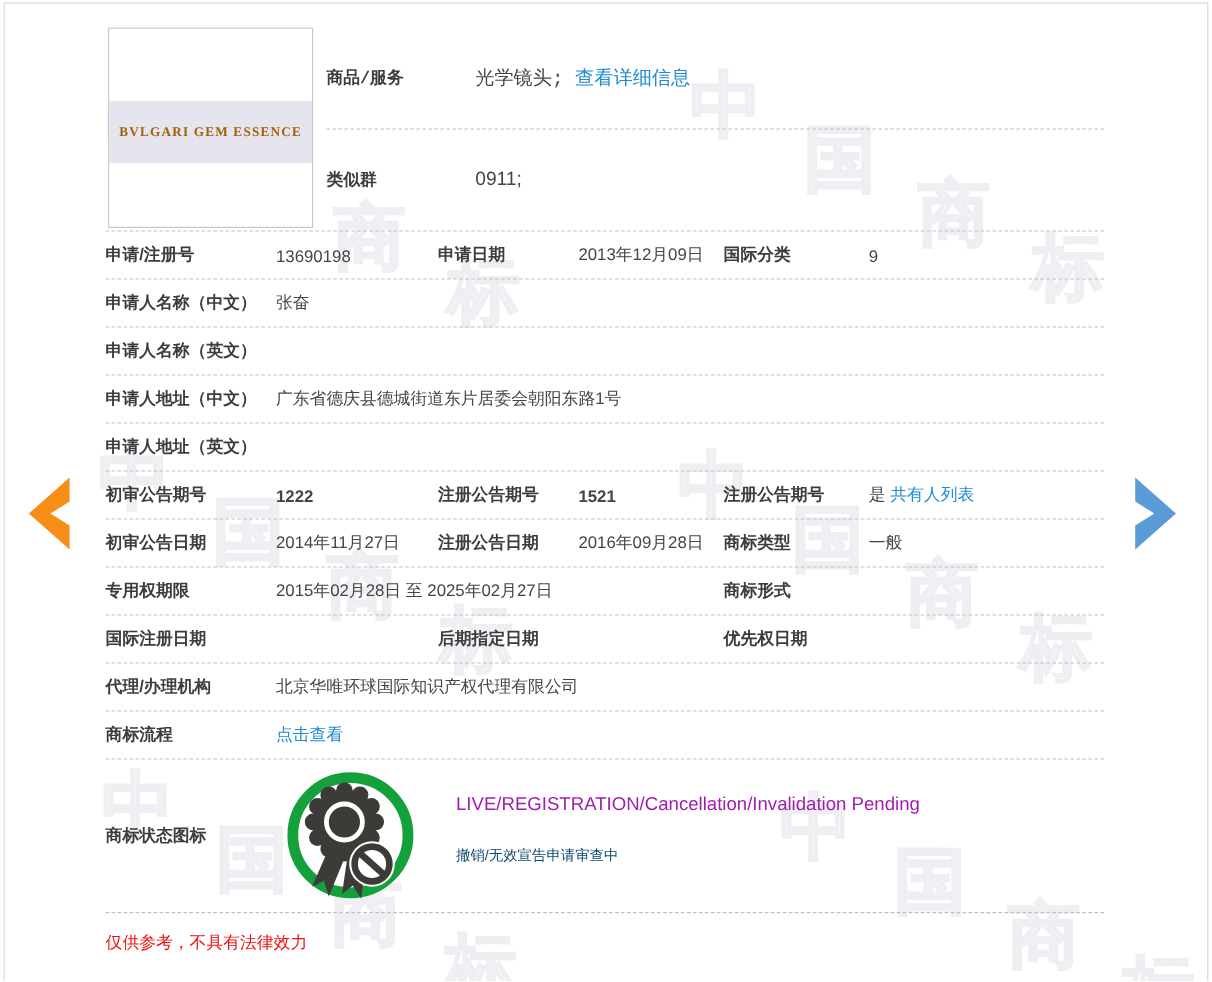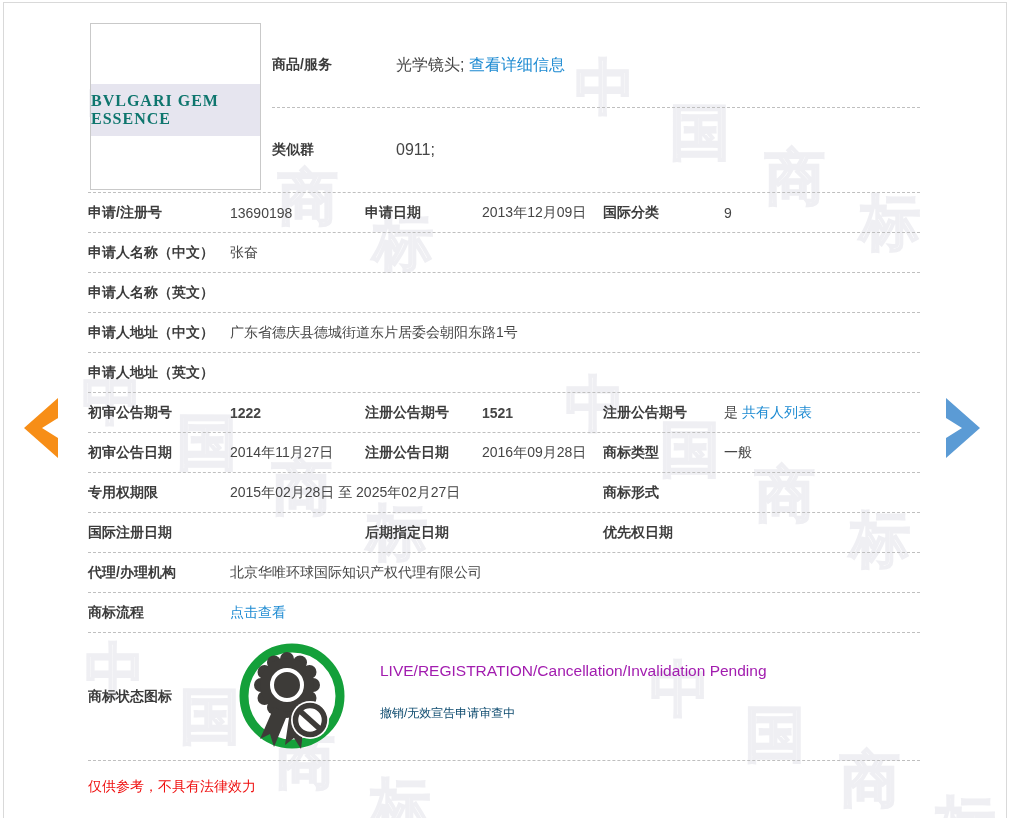--- a/index.html
+++ b/index.html
@@ -22,29 +22,29 @@
 
   
   .nav{position:absolute;width:40px;height:64px;background:none;border:none;cursor:pointer;z-index:3;padding:0;}
   .nav.prev{left:20px;top:396px;}
   .nav.next{left:944px;top:396px;}
 
   
   .mark-image{position:absolute;left:90px;top:23px;width:171px;height:167px;border:1px solid #c9c9c9;background:#fff;z-index:2;}
   .mark-band{position:absolute;left:0;right:0;top:60px;height:52px;background:#e6e5ef;
     display:flex;align-items:center;justify-content:center;
-    font-family:"Liberation Serif","DejaVu Serif",serif;font-size:16px;font-weight:bold;
-    letter-spacing:1px;color:#0f766e;}
+    font-family:"Liberation Serif","DejaVu Serif",serif;font-size:11px;font-weight:bold;
+    letter-spacing:1px;color:#a16207;}
 
   
   .table{position:absolute;left:88px;top:23px;width:832px;z-index:1;}
   .top-section{height:170px;border-bottom:1px dashed var(--dash);}
   .top-right{margin-left:184px;height:100%;}
   .trow{display:flex;align-items:center;}
-  .trow.first{height:85px;border-bottom:1px dashed var(--dash);}
+  .trow.first{height:85px;border-bottom:1px dashed var(--dash);font-family:Liberation Mono, monospace;}
   .trow.second{height:84px;}
   .tlabel{width:124px;font-weight:bold;color:var(--label);font-size:14px;}
 
   .row{height:40px;border-bottom:1px dashed var(--dash);display:flex;align-items:center;font-size:14px;}
   .l1{width:142px;font-weight:bold;color:var(--label);}
   .v1{width:135px;}
   .l2{width:117px;font-weight:bold;color:var(--label);}
   .v2{width:121px;}
   .l3{width:121px;font-weight:bold;color:var(--label);}
   .v3{flex:1;}

